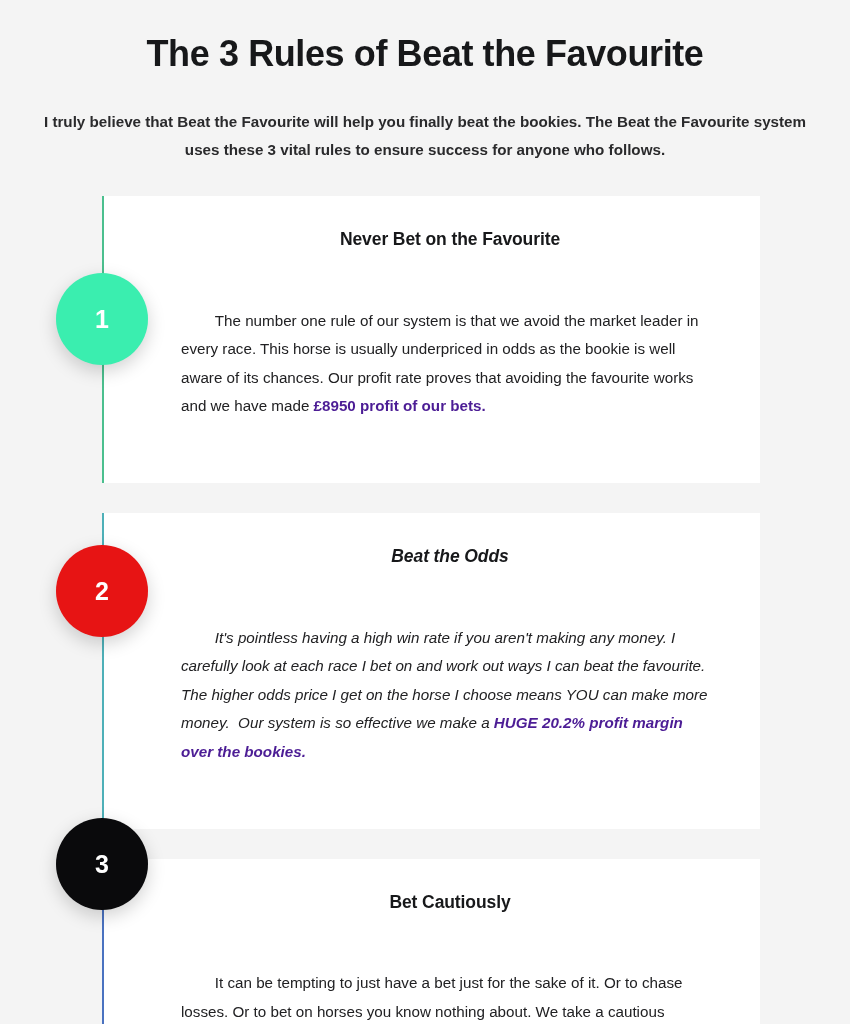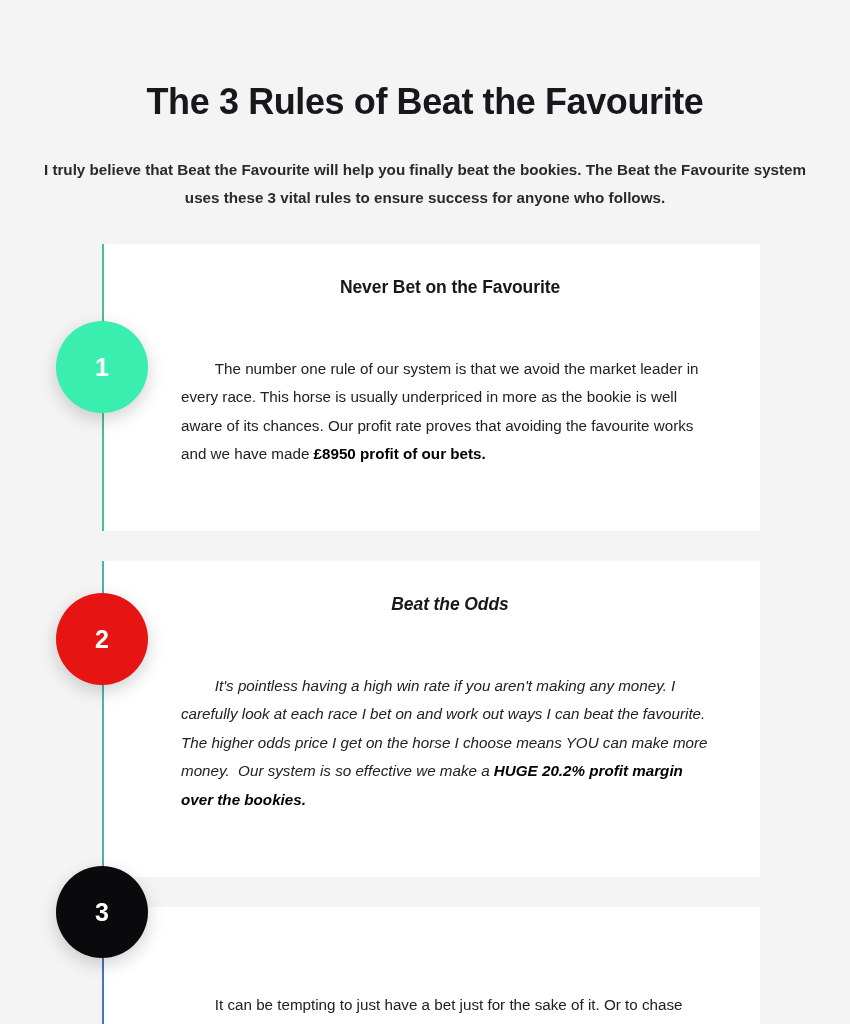--- a/index.html
+++ b/index.html
@@ -14,21 +14,20 @@
     color: #1b1b1b;
     overflow: hidden;
     position: relative;
   }
 
   .page {
     width: 850px;
     height: 909px;
     position: relative;
     box-sizing: border-box;
-    margin-top: 48px;
   }
 
   
   .page-title {
     margin: 0;
     padding-top: 30px;
     text-align: center;
     font-size: 36px;
     line-height: 48px;
     font-weight: 700;
@@ -87,21 +86,21 @@
     padding-left: 77px;
     padding-right: 48px;
     font-size: 15.2px;
     line-height: 28.5px;
     font-weight: 400;
     color: #212123;
     white-space: pre-wrap;
   }
   .rule-body b {
     font-weight: 700;
-    color: #000000;
+    color: #4c1d95;
   }
 
   
   .badge {
     position: absolute;
     left: 56px;
     width: 92px;
     height: 92px;
     border-radius: 50%;
     display: flex;
@@ -126,32 +125,33 @@
 
   <h1 class="page-title">The 3 Rules of Beat the Favourite</h1>
 
   <p class="intro">I truly believe that Beat the Favourite will help you finally beat the bookies. The Beat the Favourite system uses these 3 vital rules to ensure success for anyone who follows.</p>
 
   <div class="rules">
 
     <div class="rule-card c1" style="border-left-color: rgb(75, 191, 142);">
       <h2 class="rule-heading">Never Bet on the Favourite</h2>
       <p class="rule-body">
-        <span>The number one rule of our system is that we avoid the market leader in every race. This horse is usually underpriced in more as the bookie is well aware of its chances. Our profit rate proves that avoiding the favourite works and we have made </span><b>£8950 profit of our bets.</b>
+        <span>The number one rule of our system is that we avoid the market leader in every race. This horse is usually underpriced in odds as the bookie is well aware of its chances. Our profit rate proves that avoiding the favourite works and we have made </span><b>£8950 profit of our bets.</b>
       </p>
     </div>
 
     <div class="rule-card c2" style="border-left-color: rgb(78, 176, 184);">
       <h2 class="rule-heading">Beat the Odds</h2>
       <p class="rule-body">
         <span>It's pointless having a high win rate if you aren't making any money. I carefully look at each race I bet on and work out ways I can beat the favourite. The higher odds price I get on the horse I choose means YOU can make more money.  Our system is so effective we make a </span><b>HUGE 20.2% profit margin over the bookies.</b>
       </p>
     </div>
 
     <div class="rule-card c3" style="border-left-color: rgb(74, 114, 192);">
+      <h2 class="rule-heading">Bet Cautiously</h2>
       <p class="rule-body">
         <span>It can be tempting to just have a bet just for the sake of it. Or to chase losses. Or to bet on horses you know nothing about. We take a cautious approach with Beat the Favourite and only bet on horses we have fully researched and expect to win or place.</span><b></b>
       </p>
     </div>
   </div>
 
   <div class="badge b1" style="background: rgb(58, 238, 175);">1</div>
   <div class="badge b2" style="background: rgb(231, 20, 20);">2</div>
   <div class="badge b3" style="background: rgb(10, 10, 12);">3</div>
 

